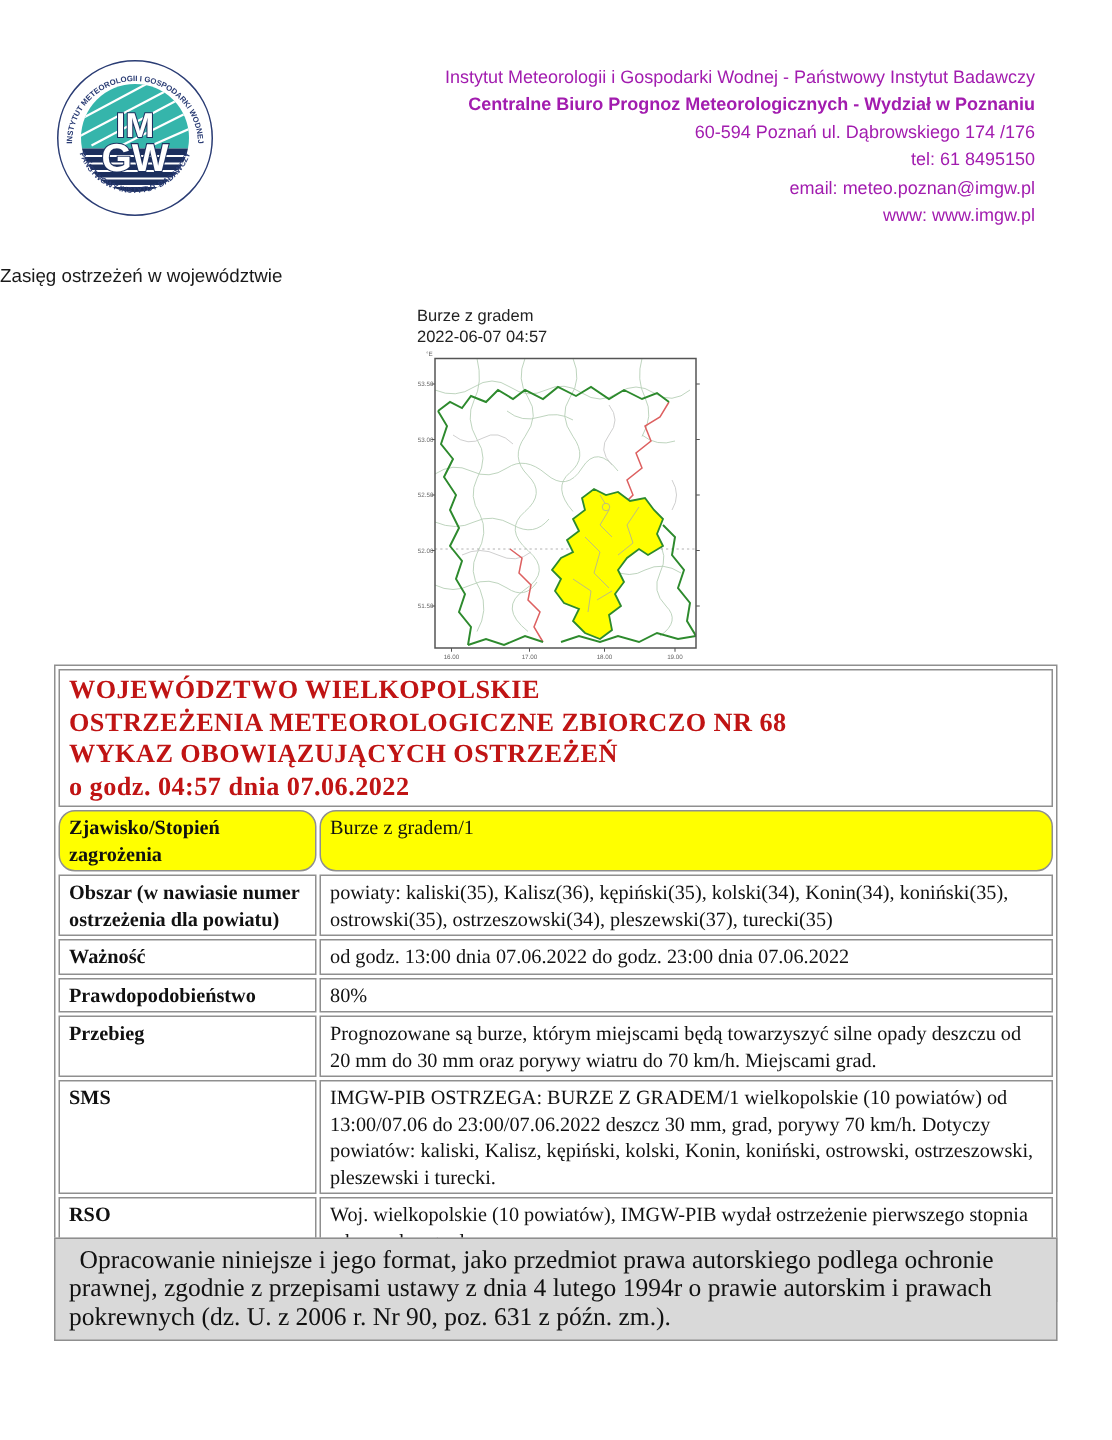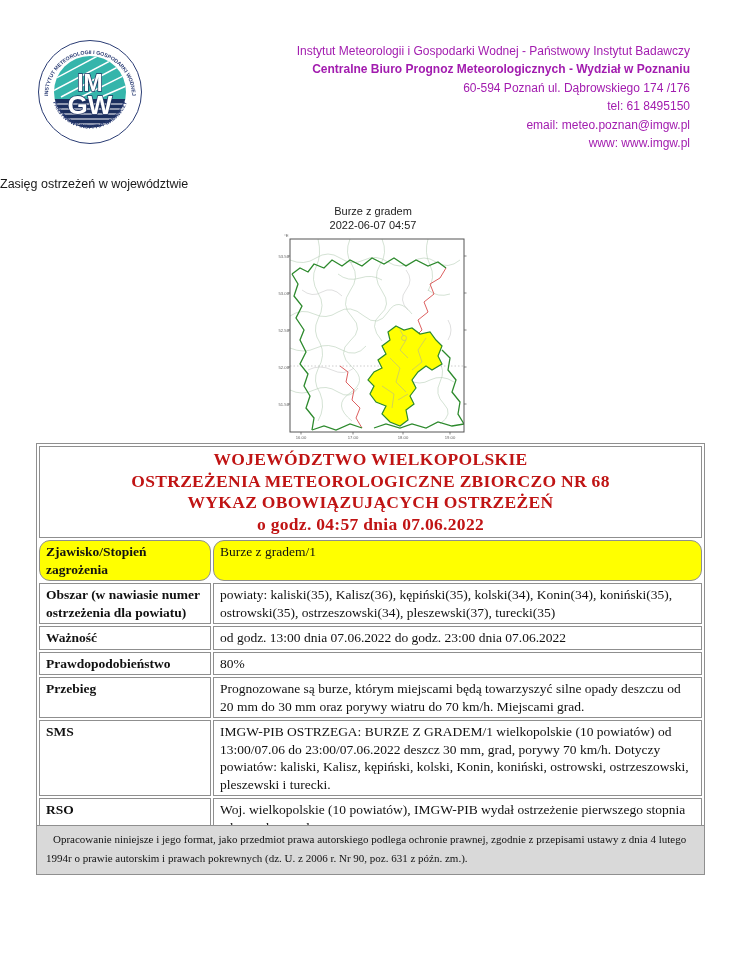--- a/index.html
+++ b/index.html
@@ -8,41 +8,41 @@
 
   
   .logo{position:absolute;left:37px;top:39px;width:106px;height:106px;}
   .header-text{position:absolute;top:42px;right:51px;text-align:right;
                color:#a21caf;font-size:12px;line-height:18.4px;}
   .header-text .bold{font-weight:bold;}
 
   
   .section-title{position:absolute;top:177px;left:0;width:741px;
                  font-size:12.5px;color:#1a1a1a;}
-  .map-caption{position:absolute;top:205px;left:278px;width:190px;text-align:center;
+  .map-caption{position:absolute;top:205px;left:278px;width:190px;
                font-size:11px;line-height:13.5px;color:#222;}
   .map-wrap{position:absolute;left:278px;top:230px;width:190px;height:212px;}
 
   
   table.warn{position:absolute;left:36px;top:443px;width:669px;
              border-collapse:separate;border-spacing:2px;
              border:1px solid #8f8f8f;background:#fff;
              font-family:"Liberation Serif",serif;}
   table.warn td{border:1px solid #8f8f8f;font-size:13.5px;line-height:17.5px;
                 padding:2px 6px;vertical-align:top;color:#111;}
   td.lbl{width:158px;font-weight:bold;}
   tr.hl td{background:#ffff00;border-radius:11px;}
   td.title-cell{padding:4px 0 6px;}
-  .title-line{text-align:center;color:#c01414;font-weight:bold;font-size:17.5px;
+  .title-line{color:#c01414;font-weight:bold;font-size:17.5px;
               line-height:21.5px;letter-spacing:0.3px;}
 
   
   .copyright{position:absolute;left:36px;top:825px;width:669px;box-sizing:border-box;
              background:#d9d9d9;border:1px solid #8f8f8f;
-             font-family:"Liberation Serif",serif;font-size:11px;line-height:19px;
+             font-family:"Liberation Serif",serif;font-size:17px;line-height:19px;
              color:#111;padding:4px 9px 6px;}
   .copyright p{margin:0;text-indent:7px;}
 </style>
 </head>
 <body>
 
 <div class="page">
 
   <svg class="logo" viewBox="0 0 106 106">
     <defs>

